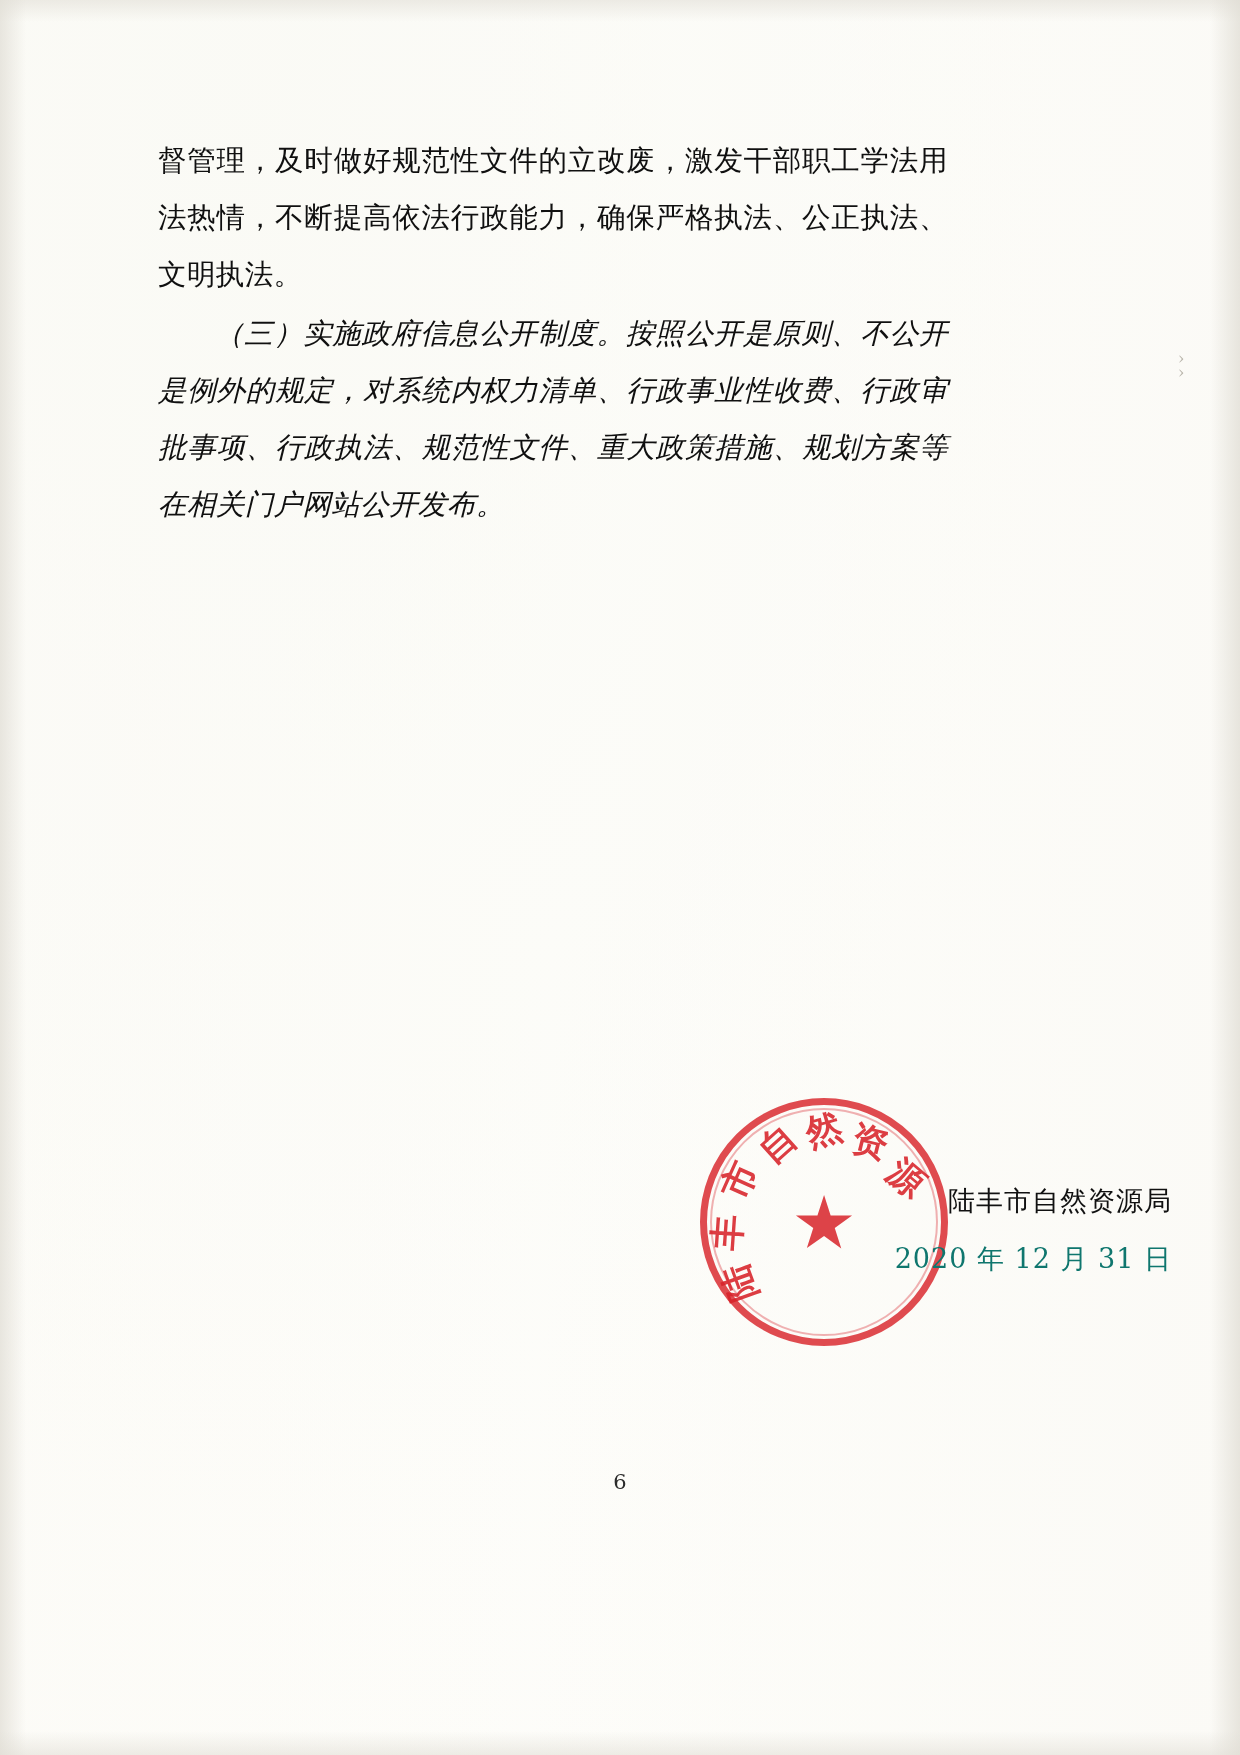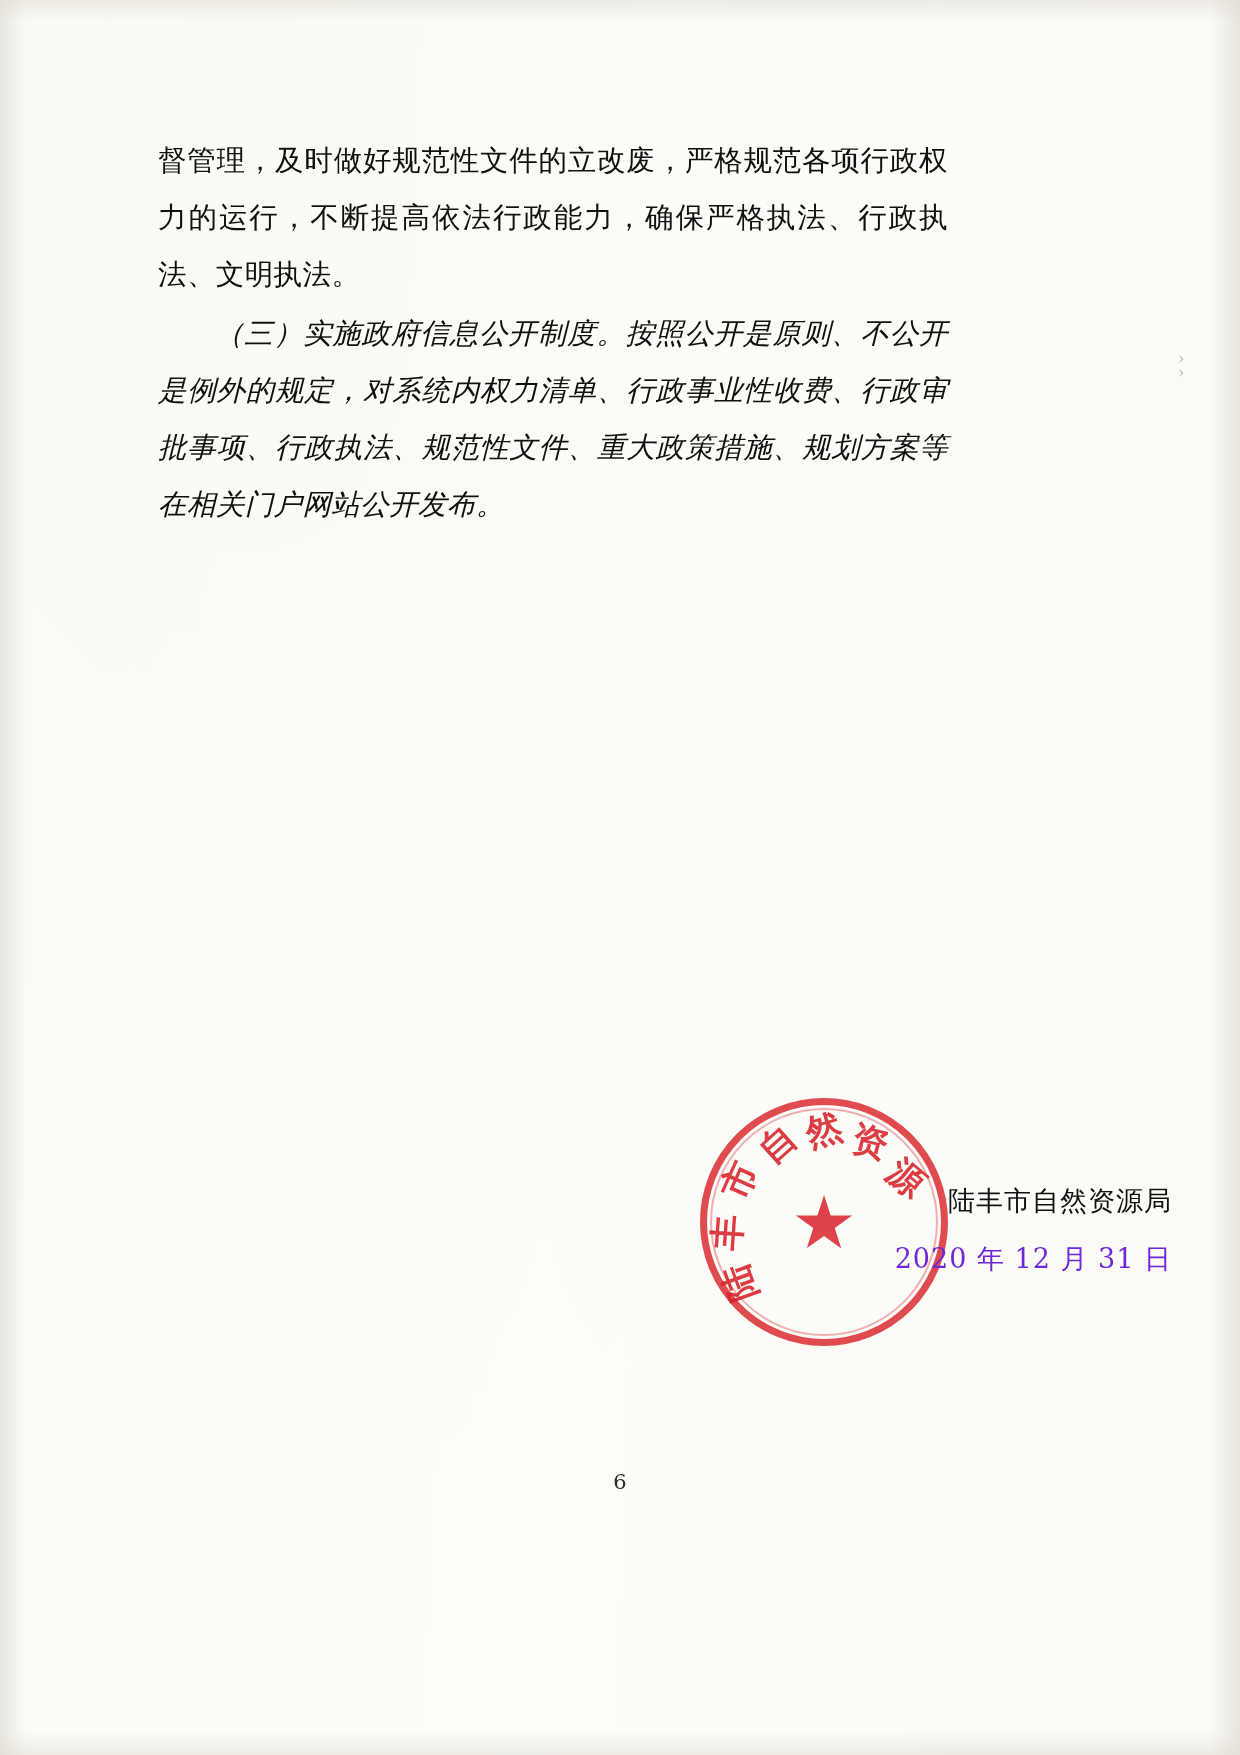--- a/index.html
+++ b/index.html
@@ -90,21 +90,21 @@
     font-size: 27px;
     line-height: 56px;
     color: #111;
     letter-spacing: 1px;
     white-space: nowrap;
     font-family: Liberation Mono, monospace;
   }
   .sign-date {
     font-size: 27px;
     line-height: 56px;
-    color: #6d28d9;
+    color: #0f766e;
     letter-spacing: 1px;
     white-space: nowrap;
     font-family: "DejaVu Serif", "Liberation Serif", serif;
   }
 
   
   .seal {
     position: absolute;
     left: 700px;
     top: 1098px;
@@ -178,21 +178,21 @@
 
 <div class="page">
   <div class="edge-top"></div>
   <div class="edge-left"></div>
   <div class="edge-right"></div>
   <div class="edge-bottom"></div>
 
   <div class="scan-mark">›<br>›</div>
 
   <div class="content">
-    <p class="para">督管理，及时做好规范性文件的立改废，严格规范各项行政权力的运行，不断提高依法行政能力，确保严格执法、行政执法、文明执法。</p>
+    <p class="para">督管理，及时做好规范性文件的立改废，激发干部职工学法用法热情，不断提高依法行政能力，确保严格执法、公正执法、文明执法。</p>
     <p class="para indent">（三）实施政府信息公开制度。按照公开是原则、不公开是例外的规定，对系统内权力清单、行政事业性收费、行政审批事项、行政执法、规范性文件、重大政策措施、规划方案等在相关门户网站公开发布。</p>
   </div>
 
   <div class="seal">
     <div class="seal-ring"></div>
     <div class="seal-ring inner"></div>
     <div class="seal-text">
       <span class="seal-ch" style="left:60px; top:22px; transform:rotate(-42deg);">自</span>
       <span class="seal-ch" style="left:106px; top:8px; transform:rotate(-16deg);">然</span>
       <span class="seal-ch" style="left:152px; top:20px; transform:rotate(14deg);">资</span>

